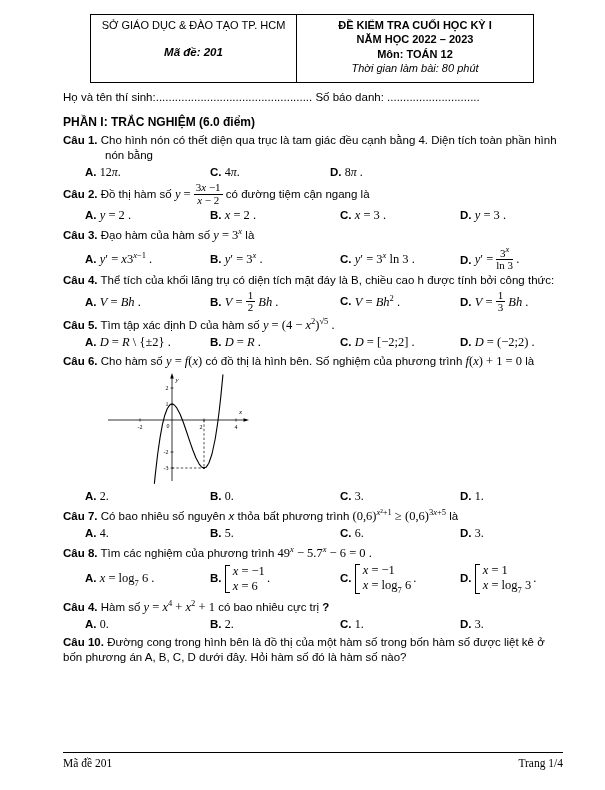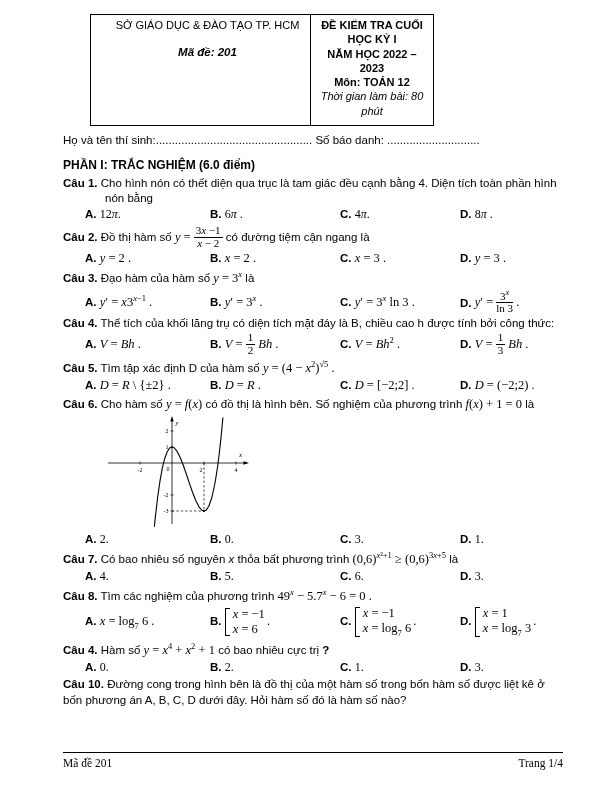--- a/index.html
+++ b/index.html
@@ -1,20 +1,20 @@
 <!DOCTYPE html>
 <html><head>
 <meta charset="utf-8">
 <style>
   html,body{margin:0;padding:0;background:#fff;}
   .page{position:relative;width:605px;height:790px;box-sizing:border-box;
         padding:14px 42px 0 63px;background:#fff;color:#000;
         font-family:"Liberation Sans",sans-serif;font-size:11.5px;line-height:1.32;overflow:hidden;}
   
-  .header-table{display:flex;width:344px;margin-left:27px;border:1.5px solid #000;box-sizing:border-box;padding-left:14px;}
+  .header-table{display:flex;width:444px;margin-left:27px;border:1.5px solid #000;box-sizing:border-box;}
   .hcell{text-align:center;padding:3px 4px 7px;box-sizing:border-box;}
   .hleft{width:206px;border-right:1.5px solid #000;}
   .hright{flex:1;}
   .h-line{font-size:11px;line-height:1.3;}
   .bold{font-weight:bold;}
   .underline{text-decoration:underline;}
   .italic{font-style:italic;}
   .made{margin-top:13px;font-weight:bold;font-size:11.5px;font-style:italic;}
   .student-line{margin-top:7px;}
   .section-title{margin-top:10px;font-weight:bold;font-size:12px;}
@@ -64,21 +64,20 @@
   </div>
 
   <div class="student-line">Họ và tên thí sinh:................................................. Số báo danh: .............................</div>
 
   <div class="section-title">PHẦN I: TRẮC NGHIỆM (6.0 điểm)</div>
 
   <div class="q">
     <p class="qt hang"><b class="ql">Câu 1.</b> <span>Cho hình nón có thết diện qua trục là tam giác đều cạnh bằng 4. Diện tích toàn phần hình nón bằng</span></p>
     <div class="opts">
       <span class="o0"><b class="om">A.</b> <span class="mn">12<i>π</i>.</span></span>
-      <span class="o1"><b class="om">B.</b> <span class="mn">6<i>π</i> .</span></span>
       <span class="o2"><b class="om">C.</b> <span class="mn">4<i>π</i>.</span></span>
       <span class="o3"><b class="om">D.</b> <span class="mn">8<i>π</i> .</span></span>
     </div>
   </div>
 
   <div class="q">
     <p class="qt"><b class="ql">Câu 2.</b> <span>Đồ thị hàm số</span> <span class="m"><span><i>y</i> =</span> <span class="frac"><span class="fnum">3<i>x</i> −1</span><span class="fden"><i>x</i> − 2</span></span></span> <span>có đường tiệm cận ngang là</span></p>
     <div class="opts">
       <span class="o0"><b class="om">A.</b> <span class="m"><i>y</i> = 2 .</span></span>
       <span class="o1"><b class="om">B.</b> <span class="m"><i>x</i> = 2 .</span></span>

